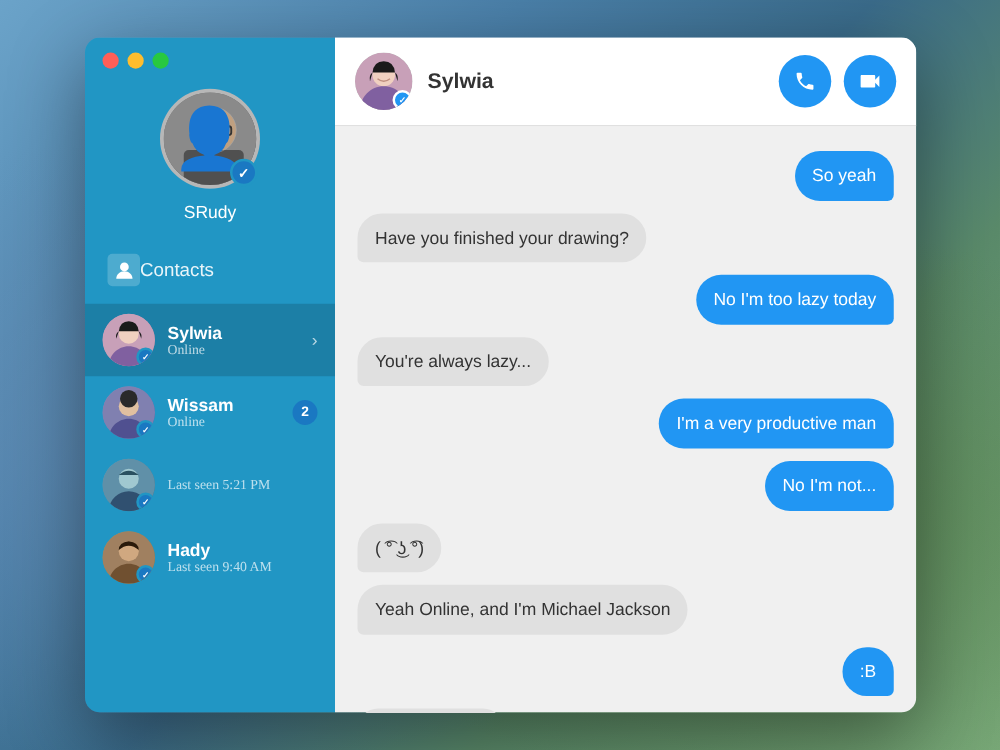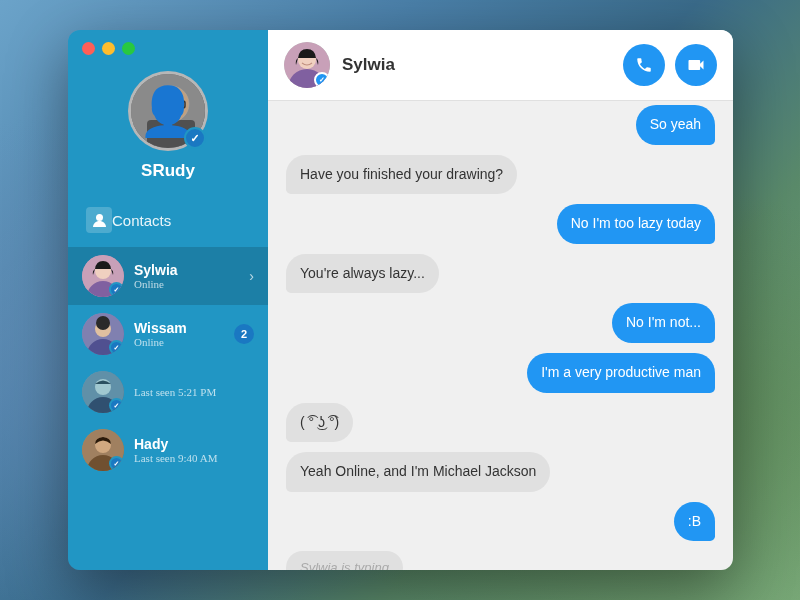--- a/index.html
+++ b/index.html
@@ -112,22 +112,22 @@
       justify-content: center;
     }
     .verified-badge::after {
       content: '✓';
       color: white;
       font-size: 11px;
       font-weight: bold;
     }
     .user-name {
       color: white;
-      font-size: 17px;
-      font-weight: 700;
+      font-size: 14px;
+      font-weight: 400;
       margin-bottom: 16px;
     }
 
     
     .contacts-label {
       width: 100%;
       display: flex;
       align-items: center;
       gap: 0;
       padding: 10px 18px;
@@ -301,21 +301,21 @@
       align-items: center;
       justify-content: center;
       color: white;
       font-size: 18px;
     }
 
     
     .messages-container {
       flex: 1;
       overflow-y: auto;
-      padding: 4px 18px;
+      padding: 20px 18px;
       display: flex;
       flex-direction: column;
       gap: 10px;
     }
 
     .message-bubble {
       max-width: 65%;
       padding: 10px 14px;
       border-radius: 20px;
       font-size: 14px;
@@ -523,25 +523,25 @@
 
       <div class="message-bubble sent">
         <span>No I'm too lazy today</span>
       </div>
 
       <div class="message-bubble received">
         <span>You're always lazy...</span>
       </div>
 
       <div class="message-bubble sent">
+        <span>I'm a very productive man</span>
+      </div>
+
+      <div class="message-bubble sent">
         <span>No I'm not...</span>
-      </div>
-
-      <div class="message-bubble sent">
-        <span>I'm a very productive man</span>
       </div>
 
       <div class="message-bubble received">
         <span>( ͡° ͜ʖ ͡°)</span>
       </div>
 
       <div class="message-bubble received">
         <span>Yeah Online, and I'm Michael Jackson</span>
       </div>
 

